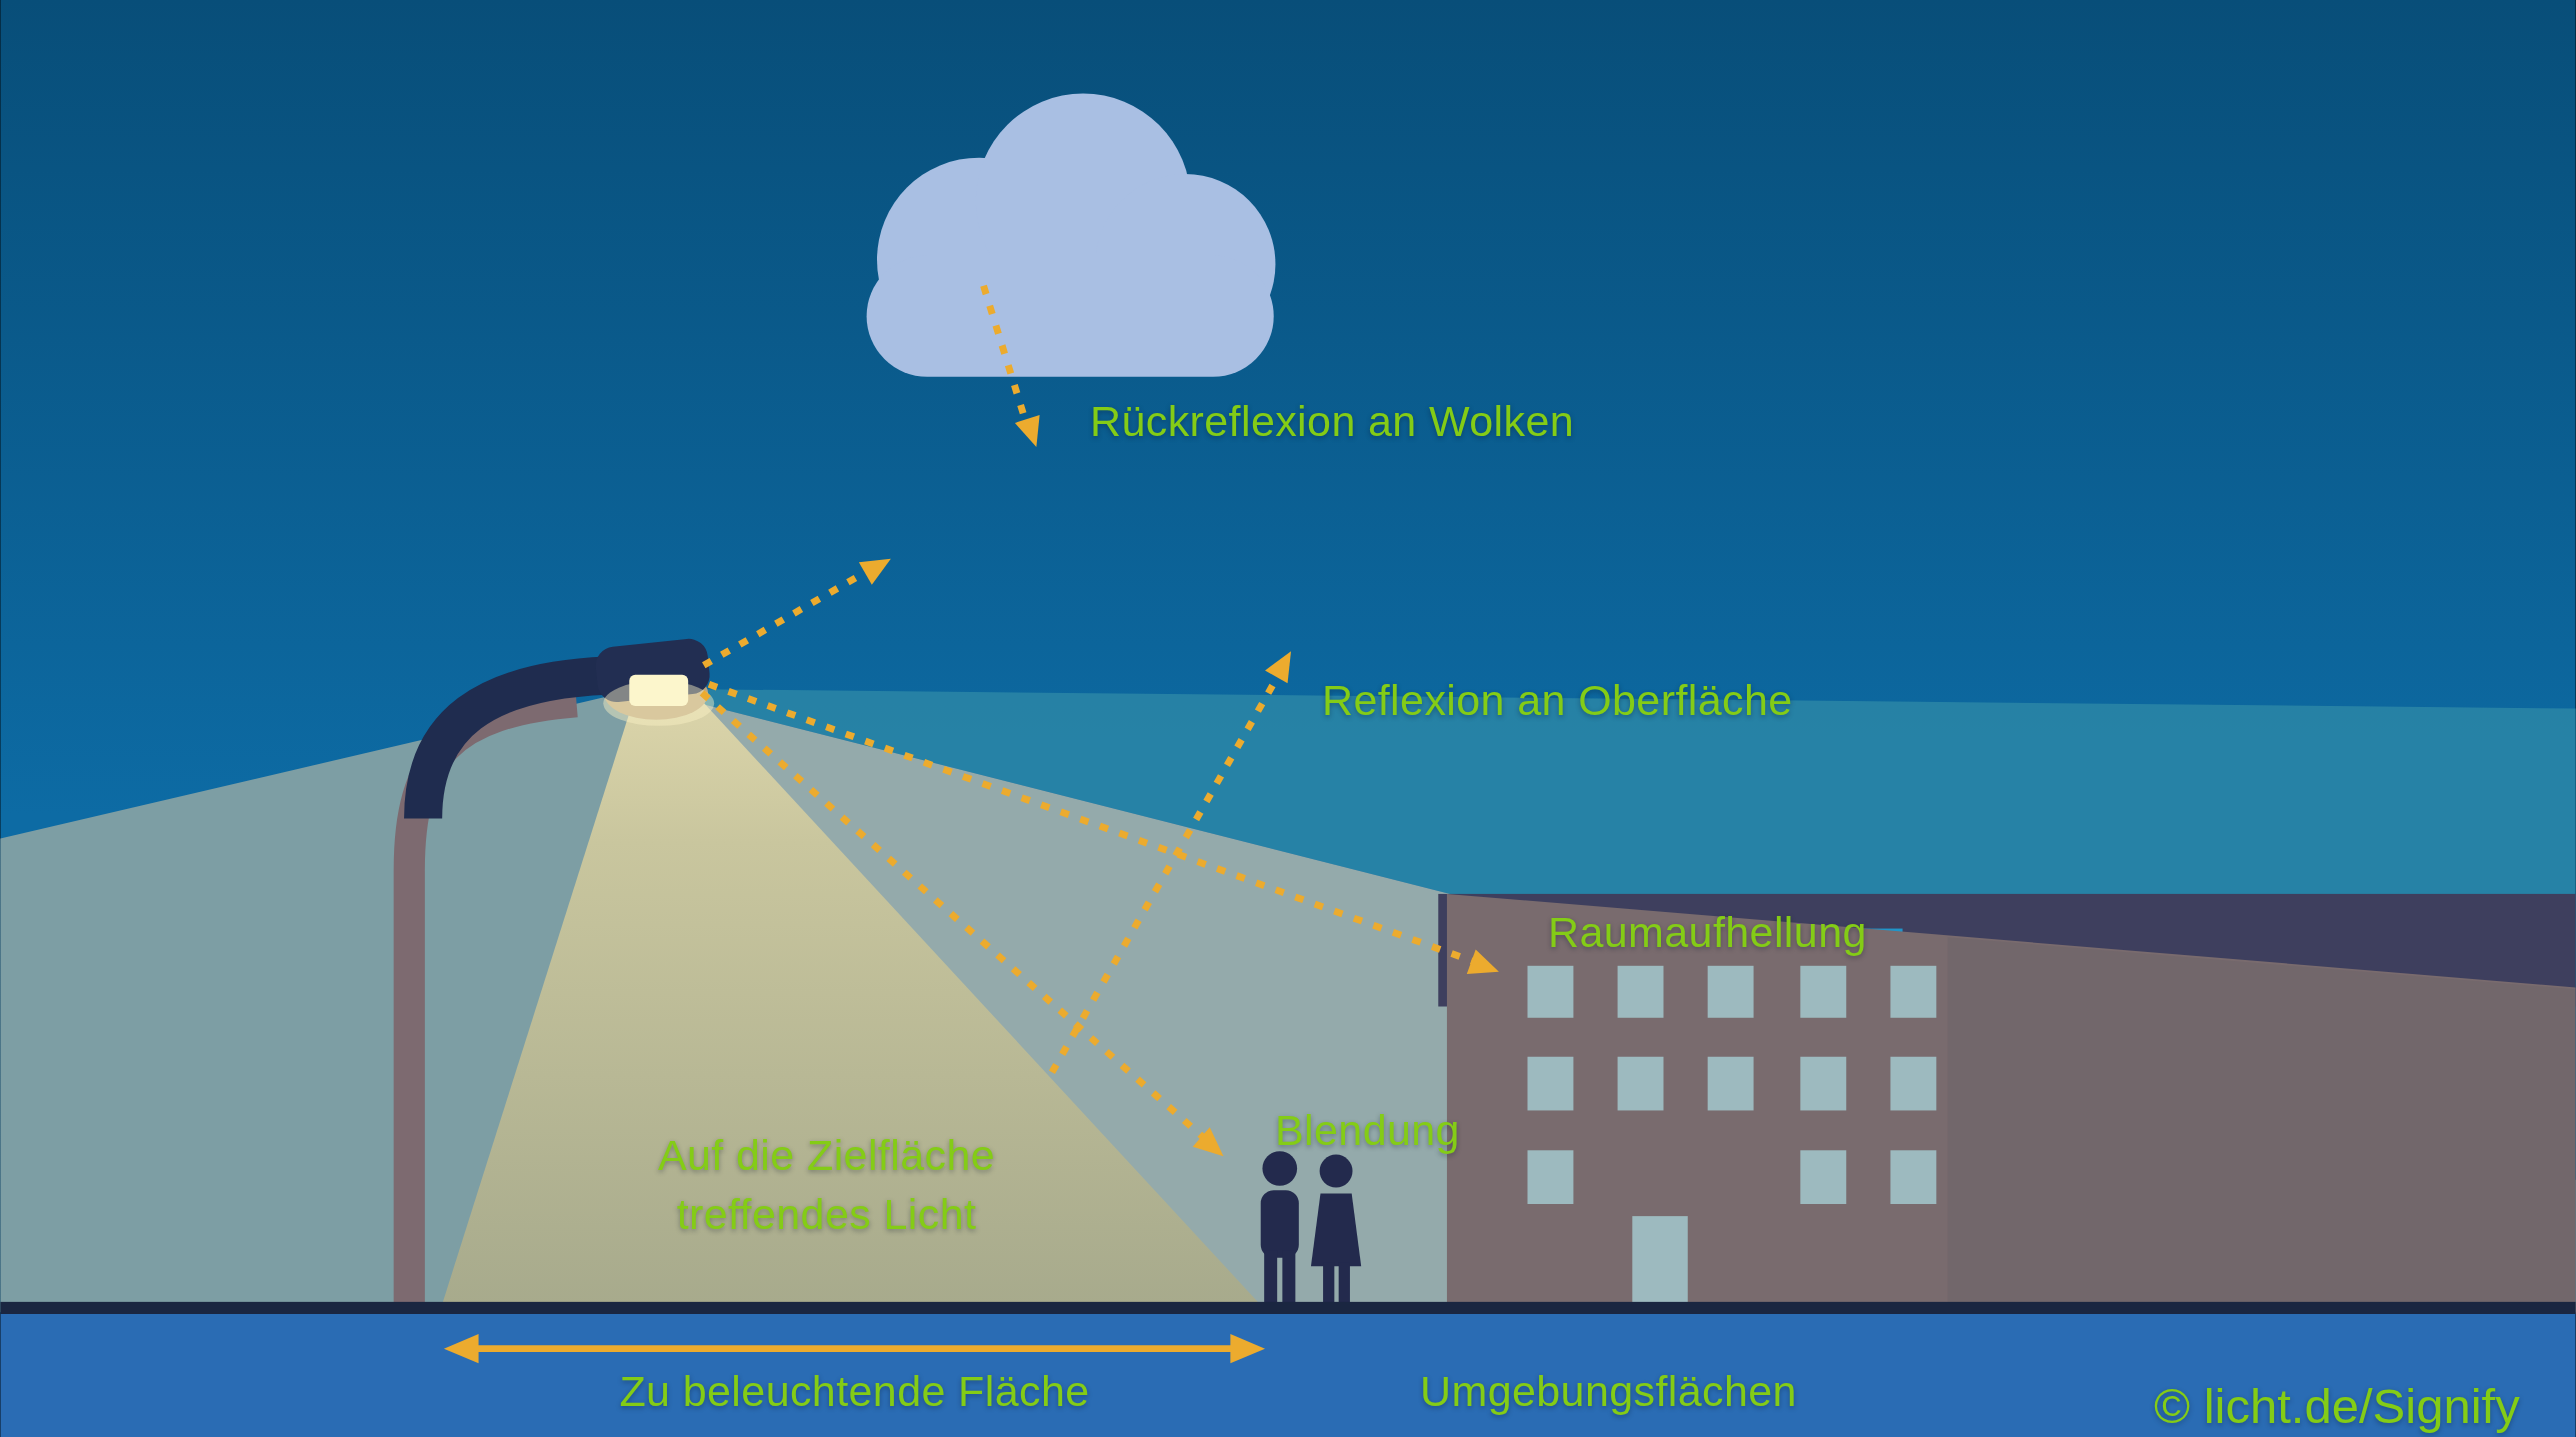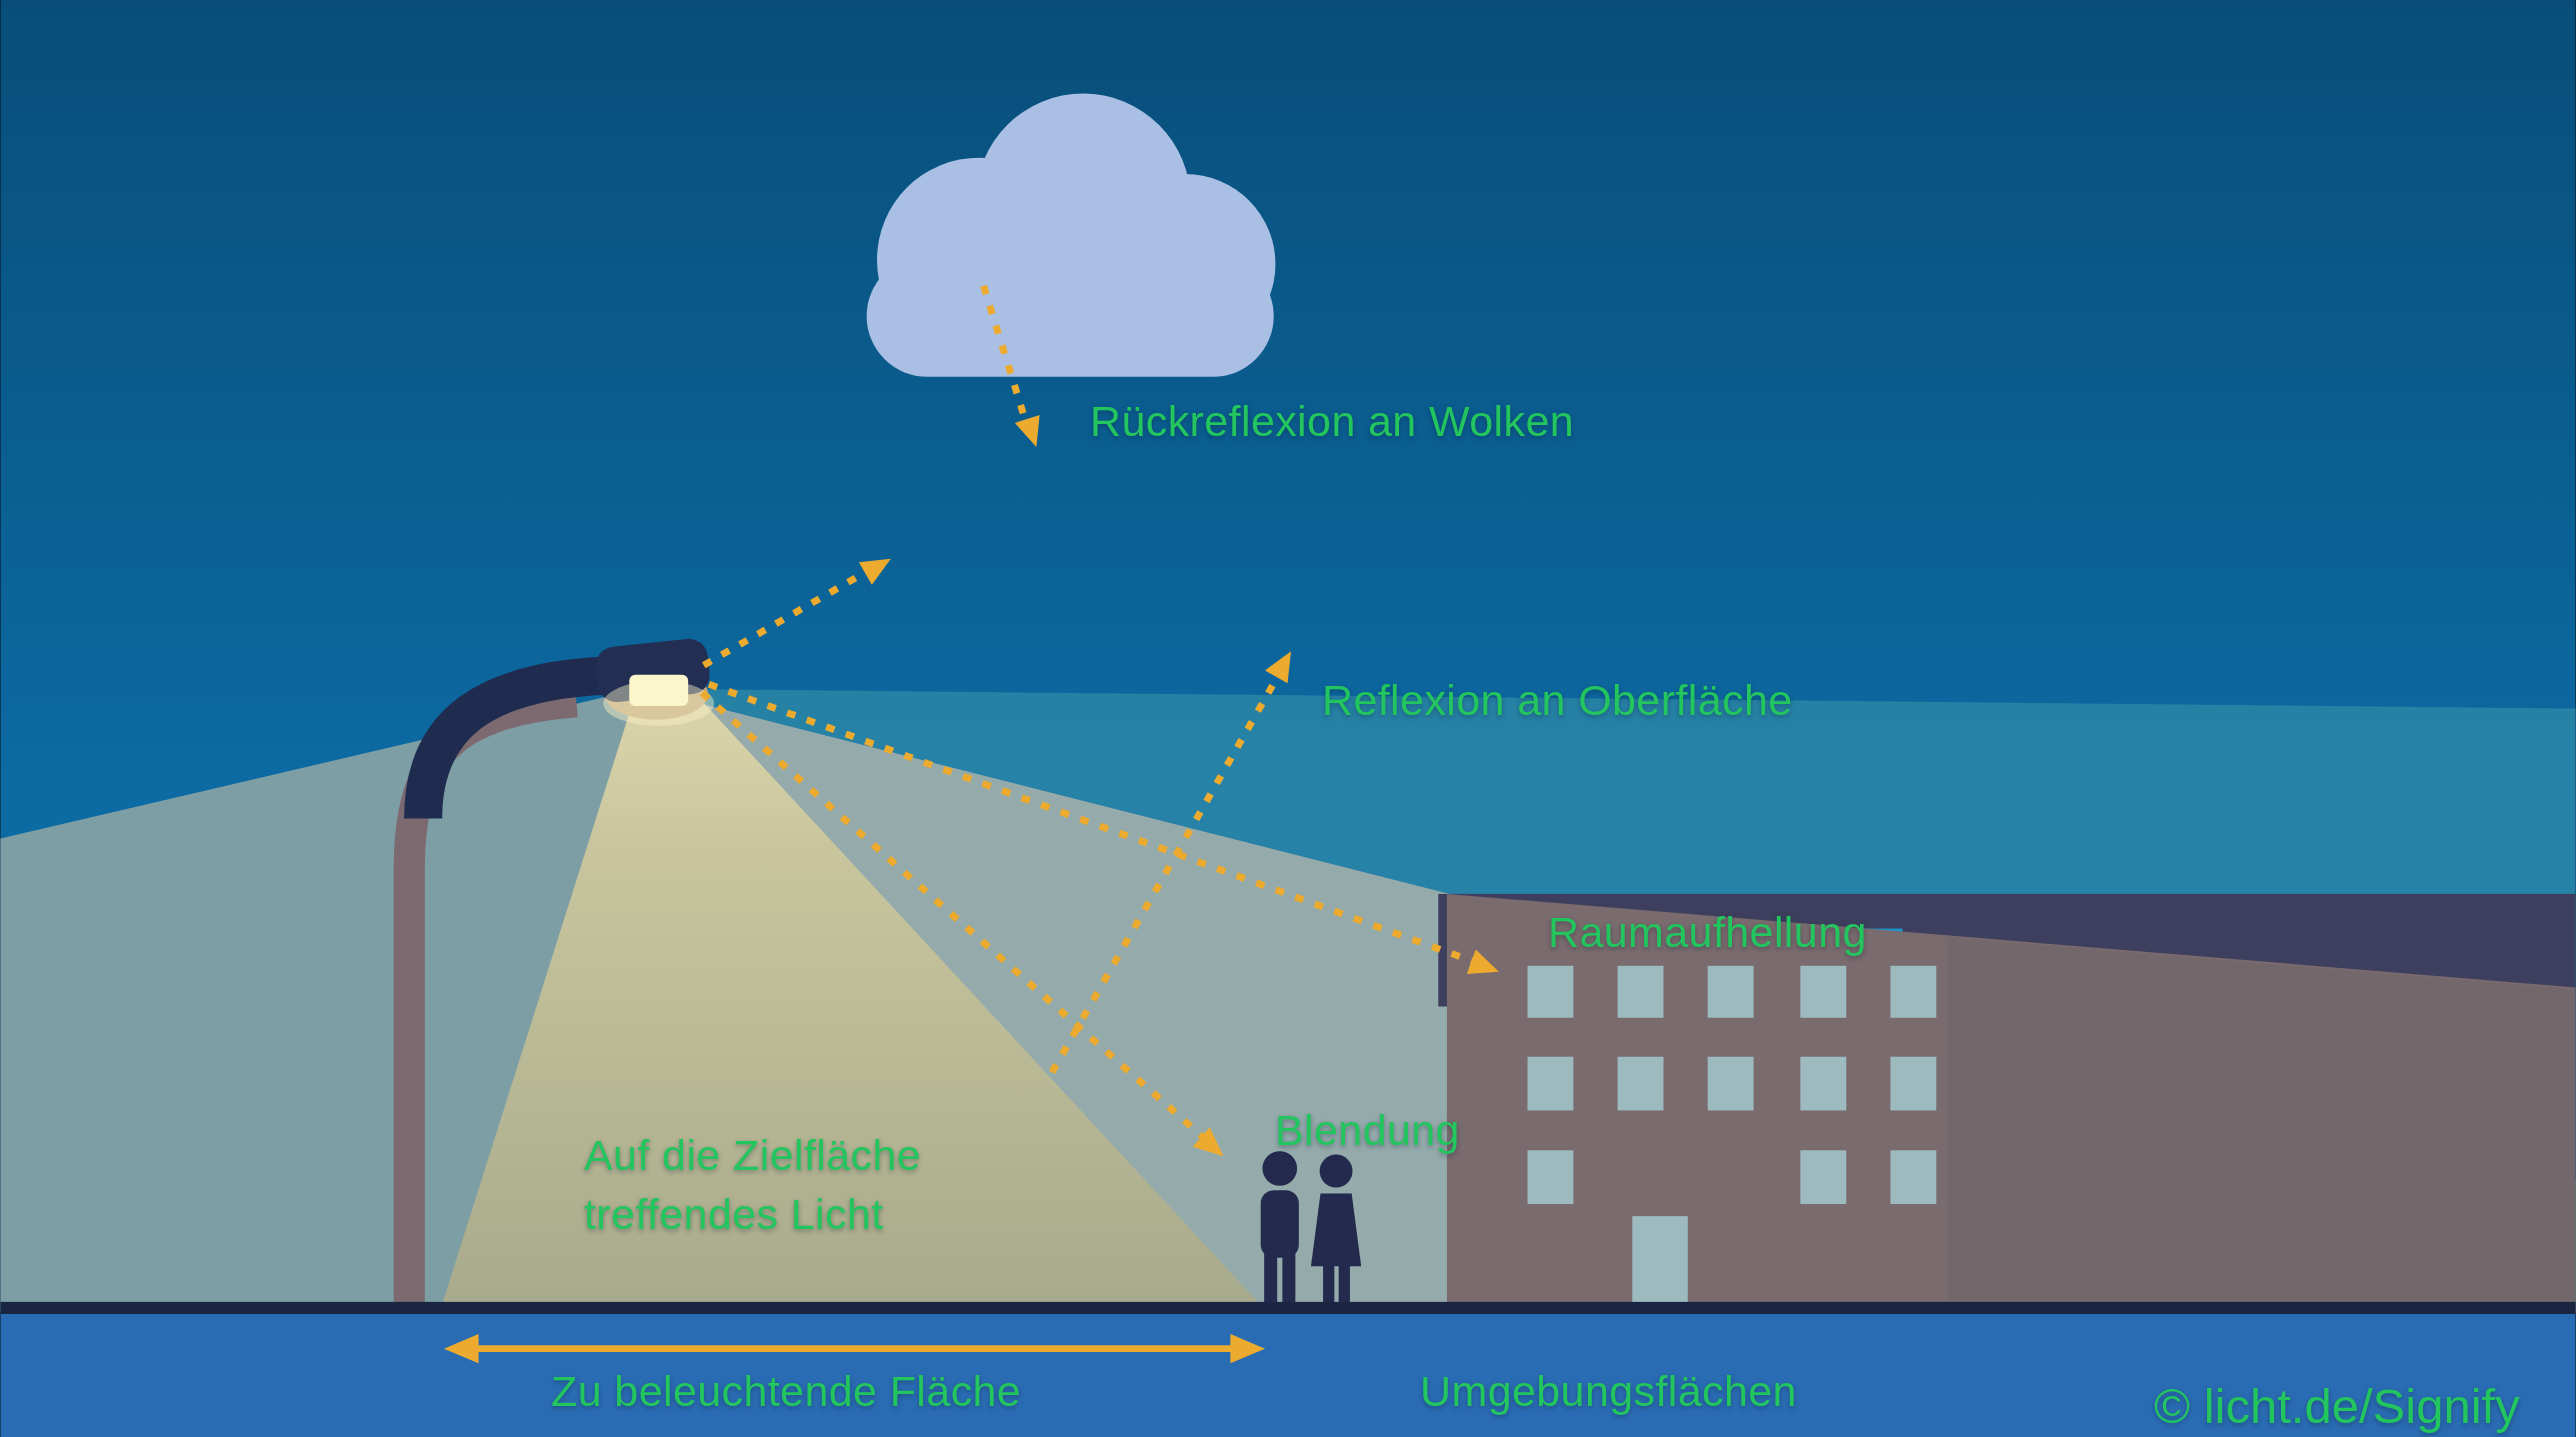--- a/index.html
+++ b/index.html
@@ -2,25 +2,25 @@
 <html style="font-size:14px"><head>
 <meta charset="utf-8">
 <style>
   html,body{margin:0;padding:0;background:#000;}
   #stage{
     position:relative;width:2576px;height:1437px;overflow:hidden;
     font-family:"Liberation Sans", sans-serif;
   }
   #scene-svg{position:absolute;left:0;top:0;width:100%;height:100%;display:block;}
   .lbl{
-    position:absolute;color:#22c55e;font-size:43px;line-height:1.15;
+    position:absolute;color:#84cc16;font-size:43px;line-height:1.15;
     white-space:nowrap;text-shadow:0 1.7px 5.2px rgba(8,20,40,.35);
     letter-spacing:0.4px;
   }
-  .lbl.center{text-align:left;white-space:normal;}
+  .lbl.center{text-align:center;white-space:normal;}
   #lbl-copyright{font-size:49px;letter-spacing:0;}
   #lbl-ziel{line-height:1.38;}
 </style>
 </head>
 <body>
 
 <div id="stage">
 
   <svg id="scene-svg" viewBox="0 0 2973 1659" aria-hidden="true">
     <defs>

